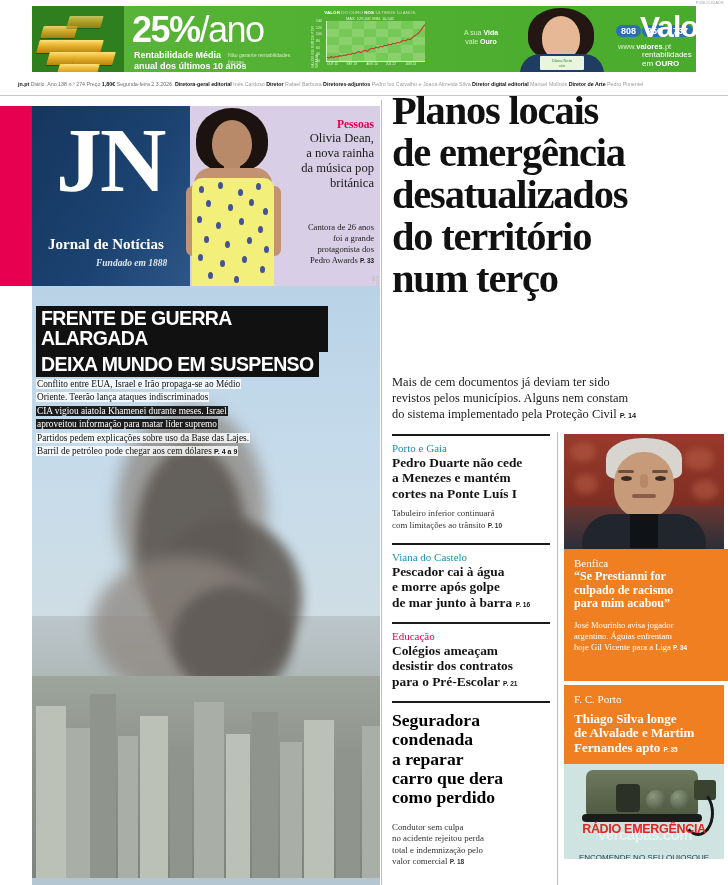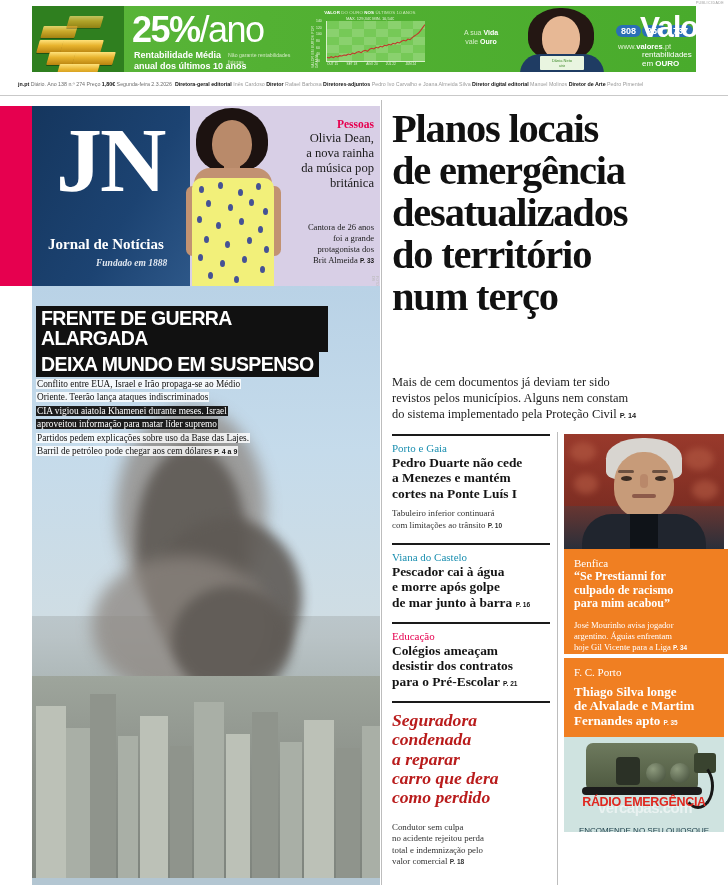--- a/index.html
+++ b/index.html
@@ -135,60 +135,60 @@
   .warsubs .pg{font-family:"Liberation Sans",sans-serif;font-weight:bold;font-size:7px;}
 
   .dubai{position:absolute;left:32px;top:772px;width:348px;height:113px;
     background:#b3c6d2;padding:10px 14px 0 14px;box-sizing:border-box;}
 
   
   .vdiv{position:absolute;left:381px;top:100px;width:1px;height:785px;background:#bdbdbd;}
   .vdiv2{position:absolute;left:557px;top:432px;width:1px;height:453px;background:#bdbdbd;}
 
   
-  .mainhead{position:absolute;left:392px;top:108px;width:336px;
+  .mainhead{position:absolute;left:392px;top:90px;width:336px;
     font-family:"Liberation Serif",serif;font-weight:bold;font-size:40.5px;
     line-height:1.04;letter-spacing:-1.2px;color:#111;}
   .maindeck{position:absolute;left:392px;top:374px;width:330px;
     font-family:"Liberation Serif",serif;font-size:12.4px;line-height:1.3;color:#1c1c1c;}
   .maindeck .pg{font-family:"Liberation Sans",sans-serif;font-weight:bold;font-size:7.4px;}
 
   
   .midcol{position:absolute;left:392px;top:434px;width:158px;}
   .brief{position:relative;padding-top:8px;}
   .brief .hr{position:absolute;left:0;top:0;width:158px;height:2.4px;background:#1a1a1a;}
   .brief .kick{font-family:"Liberation Serif",serif;font-size:11px;line-height:1.1;margin-bottom:1px;}
   .brief .kick.blue{color:#1b8fb0;}
   .brief .kick.pink{color:#e6004f;}
   .brief .hd{font-family:"Liberation Serif",serif;font-weight:bold;font-size:13.4px;
     line-height:1.14;color:#141414;}
   .brief .bd{font-family:"Liberation Serif",serif;font-size:8.9px;line-height:1.3;color:#333;margin-top:7px;}
   .brief .pg{font-family:"Liberation Sans",sans-serif;font-weight:bold;font-size:6.6px;}
-  .brief.big .hd{color:#b91c1c;font-size:17.6px;line-height:1.1;font-style:italic;}
+  .brief.big .hd{color:#000000;font-size:17.6px;line-height:1.1;}
 
   
   .rightcol{position:absolute;left:564px;top:434px;width:160px;}
   .mourphoto{position:relative;width:160px;height:115px;overflow:hidden;
     background:linear-gradient(180deg,#7d2b24 0%,#8e3a2c 40%,#2a2f3a 100%);}
   .mp-crowd{position:absolute;left:0;top:0;width:160px;height:72px;
     background:linear-gradient(180deg,#9a3a2c 0%,#7e2d22 100%);opacity:.95;}
   .mp-blob{position:absolute;background:#b55b44;border-radius:50%;filter:blur(3px);opacity:.6;}
   .mp-hair{position:absolute;left:42px;top:4px;width:76px;height:42px;border-radius:48% 48% 20% 20%;
     background:#d8d5d0;}
   .mp-face{position:absolute;left:50px;top:18px;width:60px;height:66px;border-radius:48% 48% 44% 44%;
     background:#c79b79;}
   .mp-brow{position:absolute;width:16px;height:3px;background:#6b5040;border-radius:2px;}
   .mp-eye{position:absolute;width:11px;height:5px;background:#3b2c23;border-radius:50%;}
   .mp-nose{position:absolute;left:76px;top:40px;width:8px;height:14px;background:#b9886a;border-radius:4px;}
   .mp-mouth{position:absolute;left:68px;top:60px;width:24px;height:4px;background:#8c5a4a;border-radius:3px;}
   .mp-suit{position:absolute;left:18px;top:80px;width:124px;height:36px;border-radius:30px 30px 0 0;
     background:#20252e;}
   .mp-shirt{position:absolute;left:66px;top:80px;width:28px;height:34px;background:#0f1318;}
 
-  .benfica{background:#f07f22;padding:8px 10px 0 10px;box-sizing:border-box;width:164px;}
+  .benfica{background:#f07f22;padding:8px 10px 27px 10px;box-sizing:border-box;width:164px;}
   .benfica .kick{font-family:"Liberation Serif",serif;font-size:11px;color:#fff;font-weight:normal;}
   .benfica .hd{font-family:"Liberation Serif",serif;font-weight:bold;font-size:12px;color:#fff;
     line-height:1.14;margin-top:1px;}
   .benfica .bd{font-family:"Liberation Serif",serif;font-size:8.6px;color:#fff;
     line-height:1.3;margin-top:9px;}
   .benfica .pg{font-family:"Liberation Sans",sans-serif;font-weight:bold;font-size:6.4px;}
 
   .fcporto{background:#f07f22;padding:8px 10px 8px 10px;box-sizing:border-box;width:160px;margin-top:4px;}
   .fcporto .kick{font-family:"Liberation Serif",serif;font-size:11px;color:#fff;}
   .fcporto .hd{font-family:"Liberation Serif",serif;font-weight:bold;font-size:13px;color:#fff;
@@ -393,21 +393,21 @@
         <div class="lead">
           <span>Olivia Dean,</span><br>
           <span>a nova rainha</span><br>
           <span>da música pop</span><br>
           <span>británica</span>
         </div>
         <div class="body">
           <span>Cantora de 26 anos</span><br>
           <span>foi a grande</span><br>
           <span>protagonista dos</span><br>
-          <span>Brit Almeida</span>
+          <span>Pedro Awards</span>
           <span class="pg">P. 33</span>
         </div>
       </div>
       <div class="credit-v">FOTO DR</div>
     </div>
 
     <div class="warphoto">
       <div class="sky"></div>
       <div class="smoke2" style="left:84px;top:120px;width:150px;height:210px"></div>
       <div class="smoke" style="left:104px;top:160px;width:110px;height:190px"></div>

